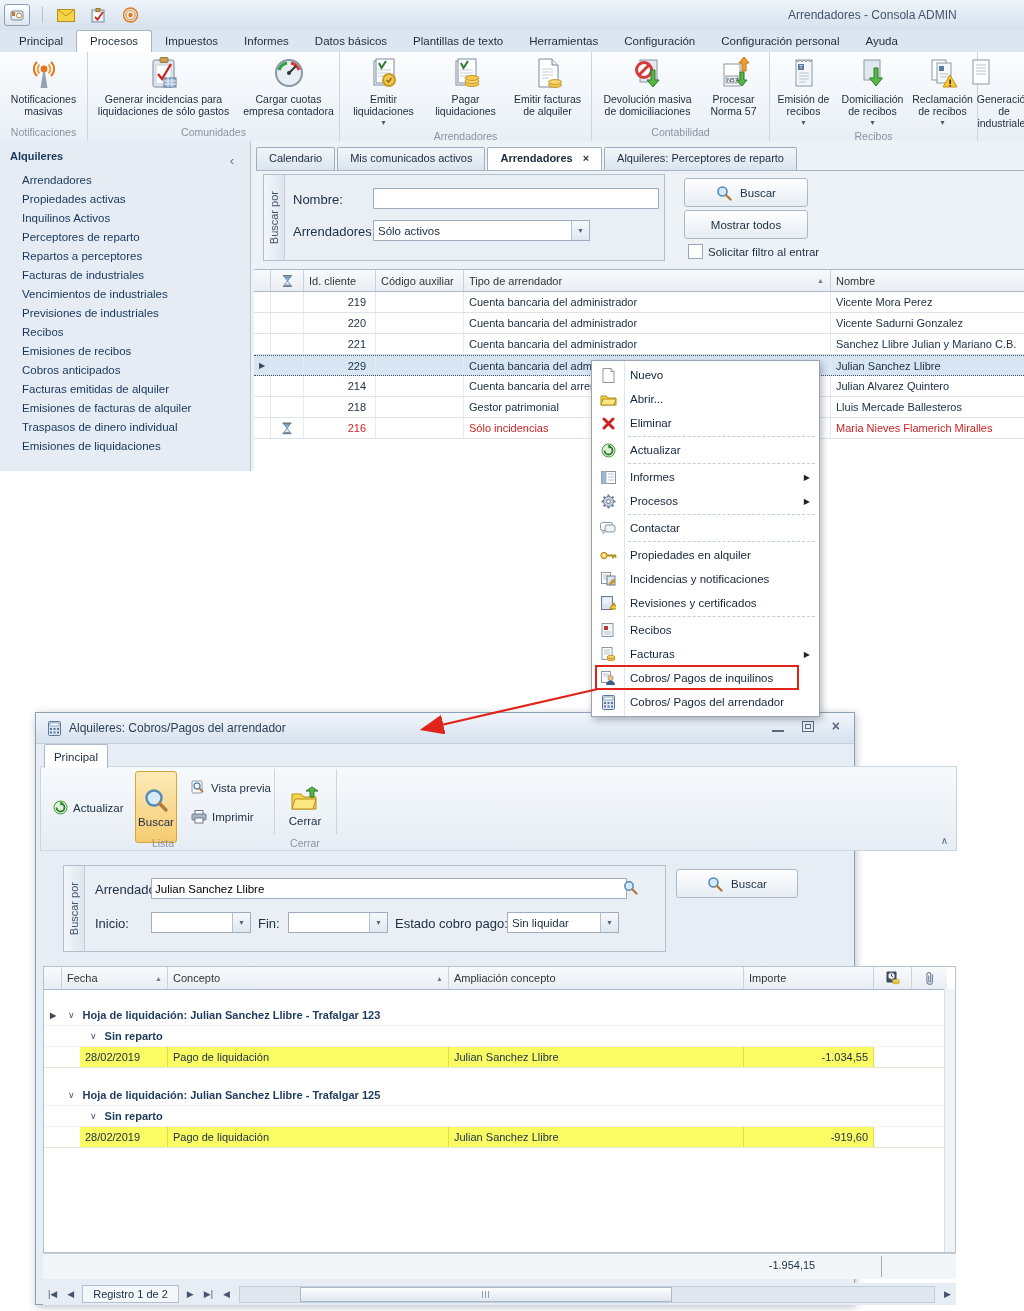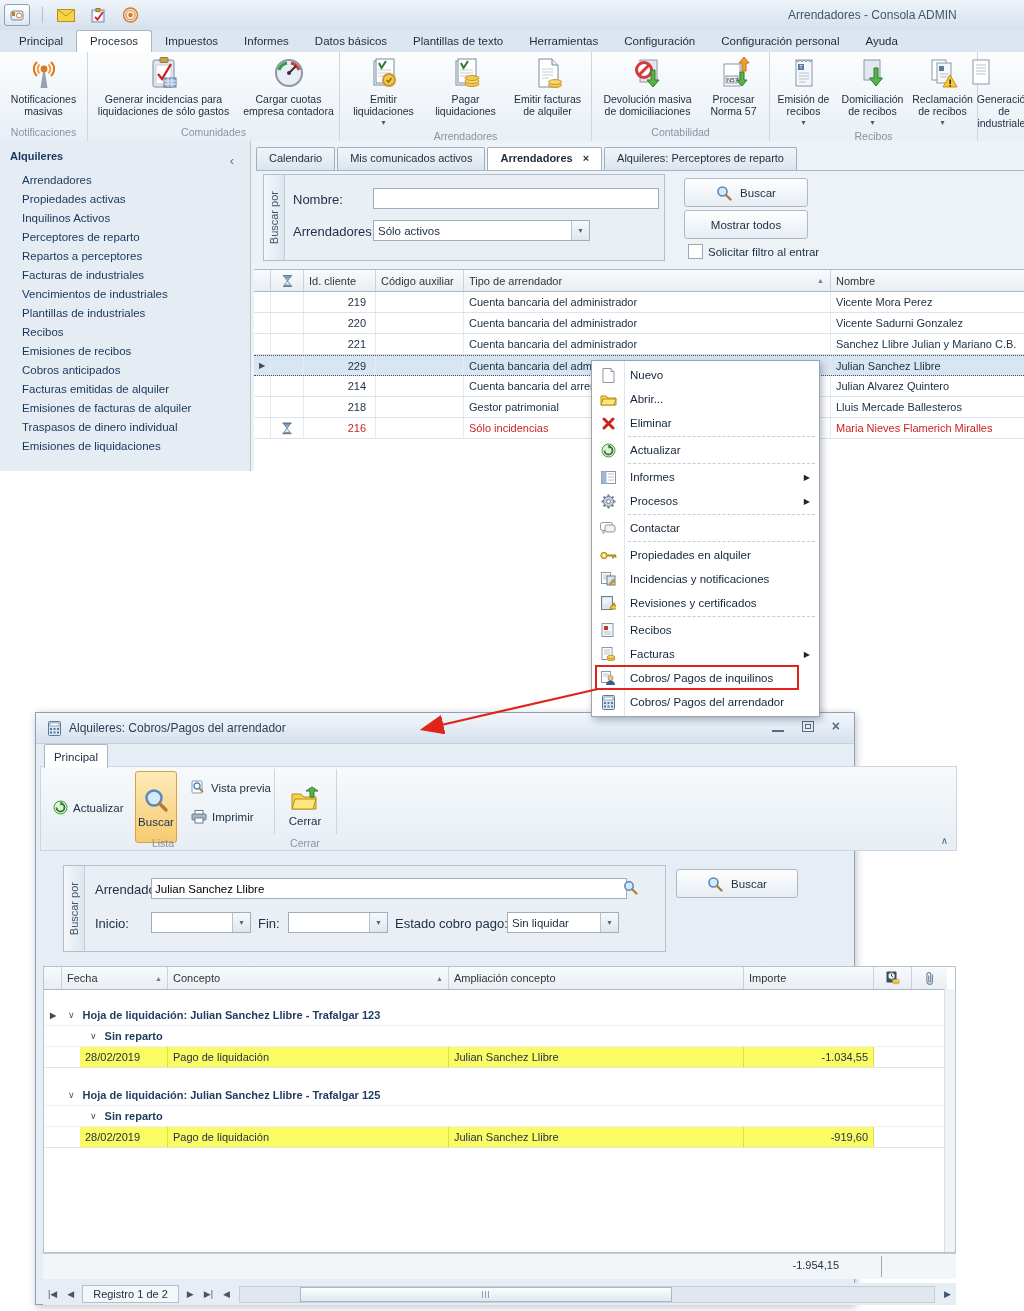--- a/index.html
+++ b/index.html
@@ -122,21 +122,21 @@
   .dhead .hc .sort{position:absolute;right:5px;font-size:7px;color:#6b7a8c;}
   .dgroup{height:20px;display:flex;align-items:center;font-weight:bold;color:#1d3a5f;border-bottom:1px solid #eef1f5;}
   .dgroup .gv{font-size:9px;color:#44556b;font-weight:normal;}
   .dyellow{height:20px;display:flex;border-bottom:1px solid #e4e8d2;}
   .ycell{background:#fbfb64;border-right:1px solid #dede48;display:flex;align-items:center;padding:0 5px;
          white-space:nowrap;overflow:hidden;box-sizing:border-box;}
   .ycell.rt{justify-content:flex-end;}
   .vscroll{position:absolute;right:0;top:22px;bottom:0;width:10px;background:#f0f3f7;border-left:1px solid #d7dee6;}
 
   .dlg-total{position:absolute;left:7px;top:540px;width:913px;height:26px;background:#f3f6f9;border-top:1px solid #c3cedb;box-sizing:border-box;}
-  .total-val{position:absolute;left:666px;top:5px;width:130px;text-align:right;color:#203246;}
+  .total-val{position:absolute;left:684px;top:5px;width:130px;text-align:center;color:#203246;}
   .total-tick{position:absolute;left:838px;top:2px;bottom:2px;width:1px;background:#9aa7b6;}
 
   .dlg-nav{position:absolute;left:7px;top:570px;width:913px;height:22px;background:#e7edf4;display:flex;align-items:center;}
   .navbtn{color:#44556b;font-size:9px;padding:0 5px;white-space:nowrap;}
   .navlabel{border:1px solid #b3bfcd;background:#f4f7fa;padding:2px 10px;font-size:11px;margin:0 3px;white-space:nowrap;}
   .htrack{position:relative;flex:1;height:15px;background:#dfe6ee;border:1px solid #c3cedb;margin:0 4px;}
   .hthumb{position:absolute;left:60px;top:0;width:370px;height:13px;background:linear-gradient(#fdfefe,#dfe7ef);
           border:1px solid #aab8c8;display:flex;align-items:center;justify-content:center;gap:2px;}
   .grip{width:1px;height:7px;background:#8fa0b4;}
 
@@ -361,21 +361,21 @@
       <div class="sidebar">
         <div class="sidebar-title">Alquileres</div>
         <span class="collapse">‹</span>
         <div class="side-item">Arrendadores</div>
         <div class="side-item">Propiedades activas</div>
         <div class="side-item">Inquilinos Activos</div>
         <div class="side-item">Perceptores de reparto</div>
         <div class="side-item">Repartos a perceptores</div>
         <div class="side-item">Facturas de industriales</div>
         <div class="side-item">Vencimientos de industriales</div>
-        <div class="side-item">Plantillas de industriales</div>
+        <div class="side-item">Previsiones de industriales</div>
         <div class="side-item">Recibos</div>
         <div class="side-item">Emisiones de recibos</div>
         <div class="side-item">Cobros anticipados</div>
         <div class="side-item">Facturas emitidas de alquiler</div>
         <div class="side-item">Emisiones de facturas de alquiler</div>
         <div class="side-item">Traspasos de dinero individual</div>
         <div class="side-item">Emisiones de liquidaciones</div>
       </div>
 
       <div class="content">

